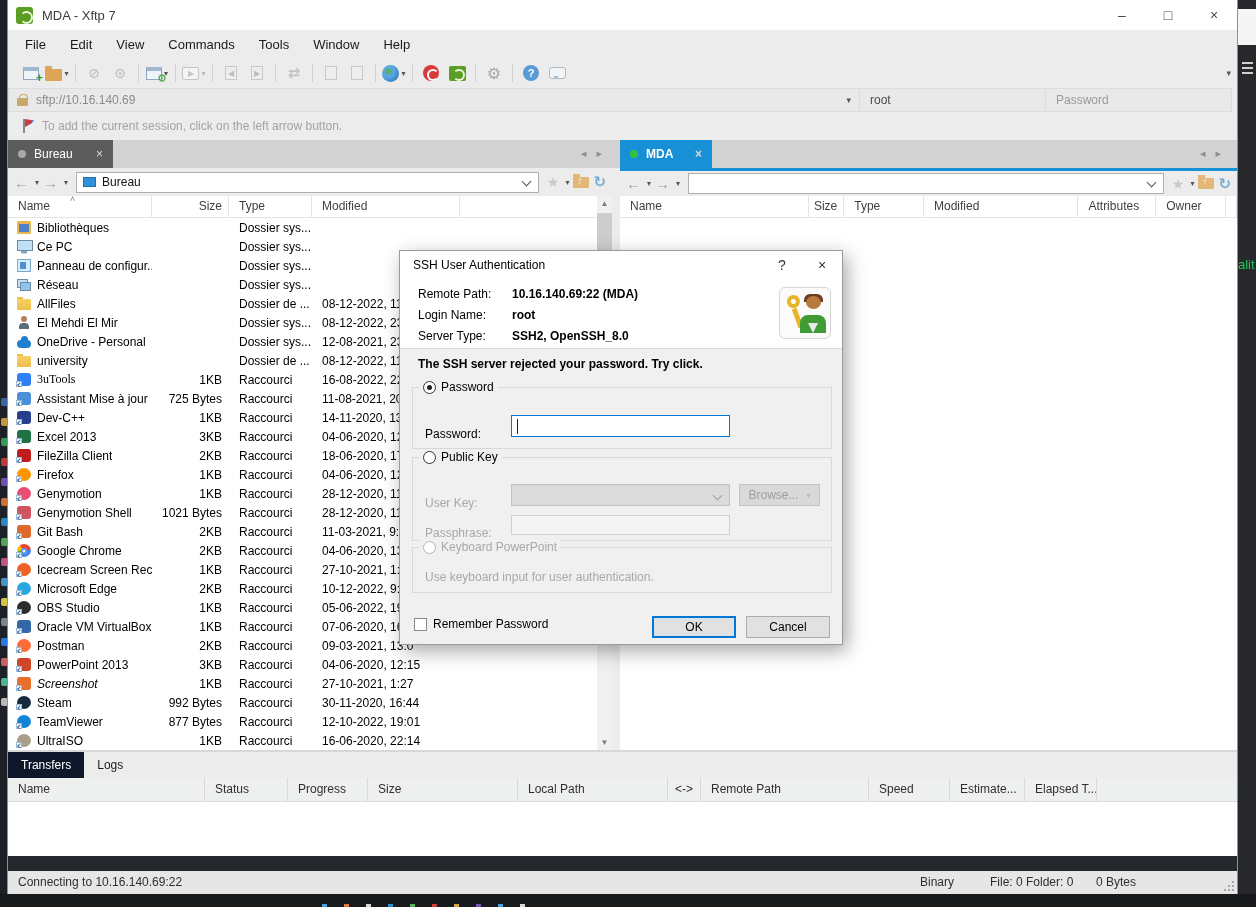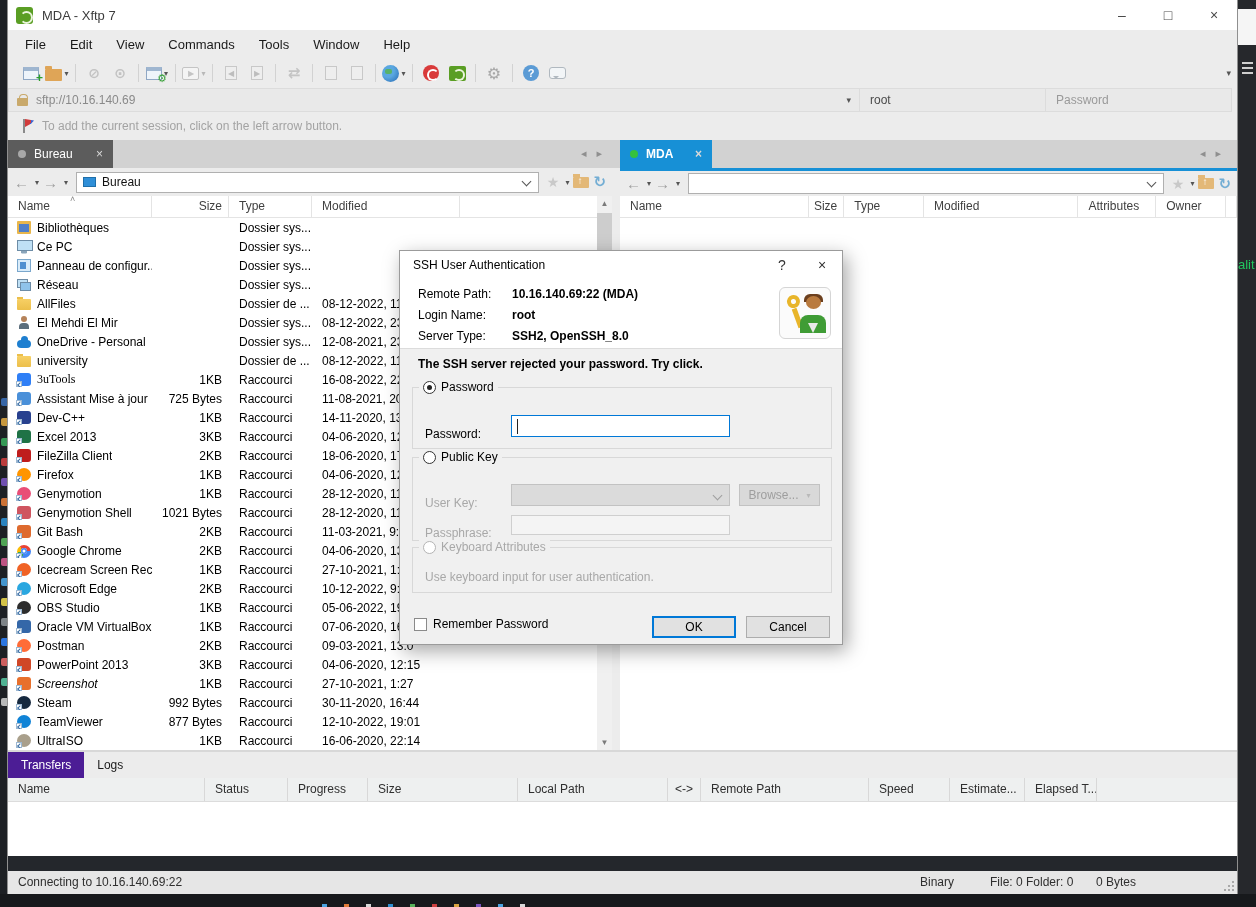--- a/index.html
+++ b/index.html
@@ -123,21 +123,21 @@
   .ico.chrome::after { content:""; position:absolute; left:4px; top:3.5px; width:6px; height:6px; border-radius:50%; background:#fff; box-shadow:inset 0 0 0 1.5px #4285f4; }
 
   
   .vscroll { position:absolute; right:0; top:28px; width:15px; bottom:0; background:#f0f0f0; }
   .vs-arrow { position:absolute; left:0; width:15px; height:15px; color:#7a7a7a; font-size:8px; text-align:center; line-height:15px; }
   .vs-thumb { position:absolute; left:0; top:17px; width:15px; height:38px; background:#cdcdcd; }
 
   
   .transferbar { position:absolute; left:0; top:750px; right:0; height:28px; background:#ececec; border-top:2px solid #d8d8d8; display:flex; align-items:flex-end; }
   .ttab { height:26px; padding:0 13px; font-size:12px; display:flex; align-items:center; }
-  .ttab.active { background:#4c1d95; color:#fff;text-align:right; }
+  .ttab.active { background:#0f172a; color:#fff;text-align:right; }
   .ttab.idle { color:#1a1a1a; }
   .theaders { position:absolute; left:0; top:778px; right:0; height:24px; background:#eef0f0; display:flex; border-bottom:1px solid #dcdcdc; }
   .thcell { font-size:12px; color:#2f2f2f; padding:4px 0 0 10px; border-right:1px solid #d8d8d8; overflow:hidden; white-space:nowrap; flex:none; }
   .tbody { position:absolute; left:0; top:802px; right:0; height:54px; background:#fff; }
   .darkband { position:absolute; left:0; top:856px; right:0; height:15px; background:#24272c; }
 
   .statusbar { position:absolute; left:0; top:871px; right:0; height:23px; background:#e6e6e6; font-size:12px; color:#2f2f2f; }
   .sb-item { position:absolute; top:4px; }
   .sb-grip { position:absolute; right:3px; bottom:3px; width:10px; height:10px; }
   .sb-grip::after { content:""; position:absolute; right:0; bottom:0; width:2px; height:2px; background:#a8a8a8; box-shadow:-4px 0 #a8a8a8,0 -4px #a8a8a8,-4px -4px #a8a8a8,-8px 0 #a8a8a8,0 -8px #a8a8a8; }
@@ -529,21 +529,21 @@
               <span class="ico square" style="background: rgb(222, 106, 46);">
                 <span class="sc"></span>
               </span>
               <span style="overflow: hidden; white-space: nowrap;">Git Bash</span>
             </span>
             <span class="fcell size" style="width: 77px;">2KB</span>
             <span class="fcell type" style="width: 83px;">Raccourci</span>
             <span class="fcell modified" style="width: 148px;">11-03-2021, 9:42</span>
           </div>
           <div class="frow">
-            <span class="fcell name" style="width: 144px; align-items: flex-end;">
+            <span class="fcell name" style="width: 144px;">
               <span class="ico chrome">
                 <span class="sc"></span>
               </span>
               <span style="overflow: hidden; white-space: nowrap;">Google Chrome</span>
             </span>
             <span class="fcell size" style="width: 77px;">2KB</span>
             <span class="fcell type" style="width: 83px;">Raccourci</span>
             <span class="fcell modified" style="width: 148px;">04-06-2020, 13:5</span>
           </div>
           <div class="frow">
@@ -770,21 +770,21 @@
           <span>Browse...</span>
           <span class="caret dis">▾</span>
         </span>
       <span class="fld-label" style="left:12px;top:60px;color:#a8a8a8">Passphrase:</span>
       <span class="pass-dis"></span>
     </div>
 
     <div class="grp" style="top:296px;height:46px">
       <span class="grp-legend">
         <span class="radio dis"></span>
-        <span style="color:#a8a8a8">Keyboard Attributes</span>
+        <span style="color:#a8a8a8">Keyboard PowerPoint</span>
       </span>
       <span class="kb-text">Use keyboard input for user authentication.</span>
     </div>
 
     <span class="chkrow">
       <span class="chkbox"></span>
       <span>Remember Password</span>
     </span>
     <div class="dlg-buttons">
       <button class="btn btn-ok">OK</button>

